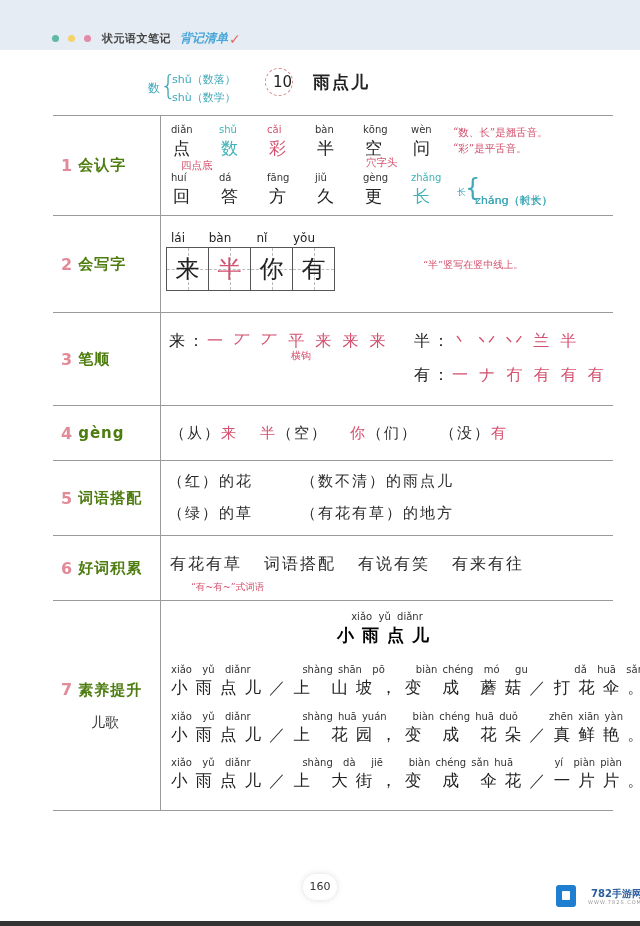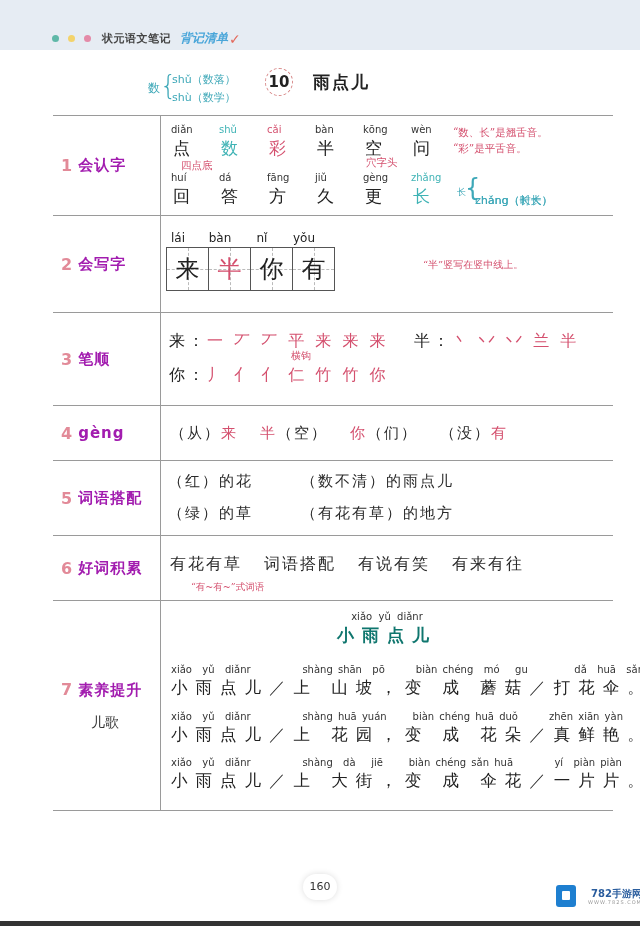--- a/index.html
+++ b/index.html
@@ -14,29 +14,29 @@
   .brand { font-size: 11px; font-weight: bold; color: #444; margin-left: 2px; letter-spacing: 0.5px; }
   .brand-sub { font-size: 12px; font-weight: bold; font-style: italic; color: #4aa6d9; margin-left: 9px; }
   .check { color: #e36a5c; font-size: 14px; font-weight: bold; margin-left: 1px; }
 
   
   .poly-note { position: absolute; left: 148px; top: 70px; color: #3ea8b8; font-size: 11px; }
   .poly-note .base { position: absolute; left: 0; top: 10px; font-size: 12px; }
   .poly-note .brace { position: absolute; left: 12px; top: 2px; font-size: 26px; line-height: 26px; color: #3ea8b8; font-weight: 200; }
   .poly-note .l1 { position: absolute; left: 24px; top: 2px; white-space: nowrap; }
   .poly-note .l2 { position: absolute; left: 24px; top: 20px; white-space: nowrap; }
-  .lesson-num { position: absolute; left: 265px; top: 68px; width: 28px; height: 28px; border-radius: 50%; border: 1.5px dashed #d88a8a; font-size: 15px; font-weight: bold; text-align: center; line-height: 26px; color: #222; }
+  .lesson-num { position: absolute; left: 265px; top: 68px; width: 28px; height: 28px; border-radius: 50%; border: 1.5px dashed #d88a8a; font-size: 15px; font-weight: normal; text-align: right; line-height: 26px; color: #222; }
   .lesson-title { position: absolute; left: 313px; top: 71px; font-size: 17px; font-weight: bold; letter-spacing: 2px; color: #222; }
 
   
   .table { position: absolute; left: 53px; top: 115px; width: 560px; border-top: 1.5px solid #9a9a9a; }
   .row { position: relative; display: flex; border-bottom: 1.5px solid #9a9a9a; }
   .row-label { width: 108px; border-right: 1.5px solid #9a9a9a; display: flex; align-items: center; padding-left: 8px; flex-direction: row; }
   .row-label .num { font-size: 16px; color: #e28a98; margin-right: 6px; font-weight: bold; }
-  .row-label .txt { font-size: 15px; font-weight: bold; color: #a21caf; letter-spacing: 1px; }
+  .row-label .txt { font-size: 15px; font-weight: bold; color: #4d7c0f; letter-spacing: 1px; }
   .row-body { flex: 1; position: relative; }
 
   
   .r1 { height: 100px; }
   .char-grid { position: absolute; left: 10px; display: flex; }
   .cg-item { width: 48px; text-align: left; }
   .cg-item .py { font-size: 10px; color: #333; height: 13px; }
   .cg-item .hz { font-size: 17px; color: #222; padding-left: 2px; }
   .teal { color: #3fb3b5 !important; }
   .pink { color: #d4506e !important; }
@@ -71,21 +71,21 @@
   
   .r6 { height: 65px; }
   .idioms { position: absolute; left: 9px; top: 18px; display: flex; gap: 22px; font-size: 16px; letter-spacing: 2px; white-space: nowrap; }
 
   
   .r7 { height: 210px; }
   .r7 .row-label { flex-direction: column; align-items: flex-start; justify-content: center; gap: 14px; }
   .r7 .sub { font-size: 14px; padding-left: 30px; color: #333; }
   .poem-title { position: absolute; left: 0; right: 0; top: 10px; text-align: center; }
   .poem-title .py { font-size: 10px; color: #333; }
-  .poem-title .t { font-size: 17px; font-weight: bold; letter-spacing: 8px; color: #0f766e; margin-top: 2px; }
+  .poem-title .t { font-size: 17px; font-weight: bold; letter-spacing: 8px; color: #000000; margin-top: 2px; }
   .poem-line { position: absolute; left: 10px; white-space: nowrap; }
   .poem-line .py { font-size: 10px; color: #333; word-spacing: 2px; height: 13px; }
   .poem-line .hz { font-size: 16.5px; letter-spacing: 8px; color: #222; }
 
   
   .page-num { position: absolute; left: 303px; top: 874px; width: 34px; height: 26px; border-radius: 13px; box-shadow: 0 0 6px #ddd; font-size: 11px; text-align: center; line-height: 26px; color: #333; }
   .watermark { position: absolute; left: 556px; top: 885px; display: flex; align-items: center; }
   .wm-icon { width: 20px; height: 22px; background: #1e7fd0; border-radius: 3px; position: relative; }
   .wm-icon::after { content: ""; position: absolute; left: 6px; top: 6px; width: 8px; height: 9px; background: #fff; border-radius: 1px; }
   .wm-text { margin-left: 12px; text-align: right; }
@@ -222,22 +222,22 @@
       <span class="txt">笔顺</span>
     </div>
     <div class="row-body">
       <div class="stroke-line cjk" style="left:8px;top:18px">
         <span>来：</span><span class="strokes hl">一 丆 丆 平 来 来 来</span>
       </div>
       <div class="stroke-line cjk" style="left:253px;top:18px">
         <span>半：</span><span class="strokes hl">丶 丷 丷 兰 半</span>
       </div>
       <div class="note-pink cjk" style="position:absolute;left:130px;top:36px;font-size:10px">横钩</div>
-      <div class="stroke-line cjk" style="left:8px;top:52px">
-        <span>你：</span><span class="strokes hl">丿 亻 亻 仁 竹 竹 你</span>
+      <div class="stroke-line cjk" style="left:253px;top:52px">
+        <span>有：</span><span class="strokes hl">一 ナ 冇 有 有 有</span>
       </div>
     </div>
   </div>
 
   <div class="row r4">
     <div class="row-label">
       <span class="num">4</span>
       <span class="txt">gèng</span>
     </div>
     <div class="row-body cjk">

